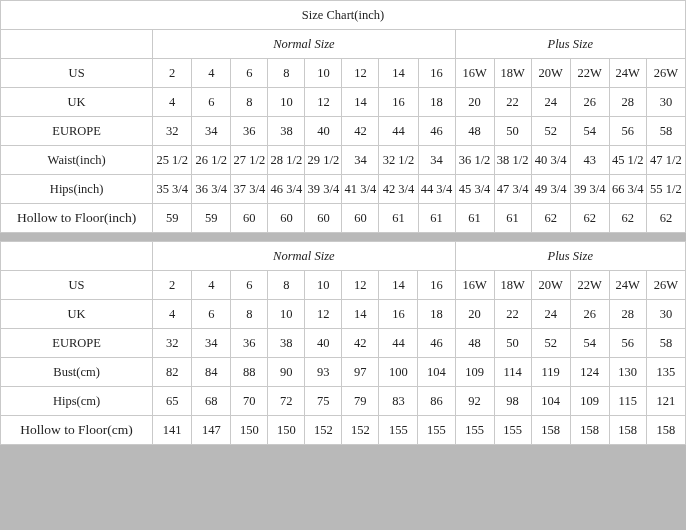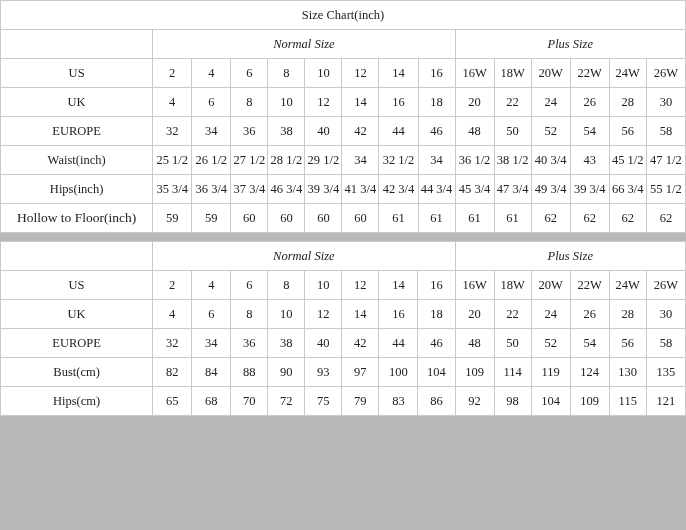--- a/index.html
+++ b/index.html
@@ -309,15 +309,32 @@
       <td>79</td>
       <td>83</td>
       <td>86</td>
       <td>92</td>
       <td>98</td>
       <td>104</td>
       <td>109</td>
       <td>115</td>
       <td>121</td>
     </tr>
+    <tr>
+      <td class="row-label big">Hollow to Floor(cm)</td>
+      <td>141</td>
+      <td>147</td>
+      <td>150</td>
+      <td>150</td>
+      <td>152</td>
+      <td>152</td>
+      <td>155</td>
+      <td>155</td>
+      <td>155</td>
+      <td>155</td>
+      <td>158</td>
+      <td>158</td>
+      <td>158</td>
+      <td>158</td>
+    </tr>
   </tbody>
     </table>
 </div>
 
 </body></html>

